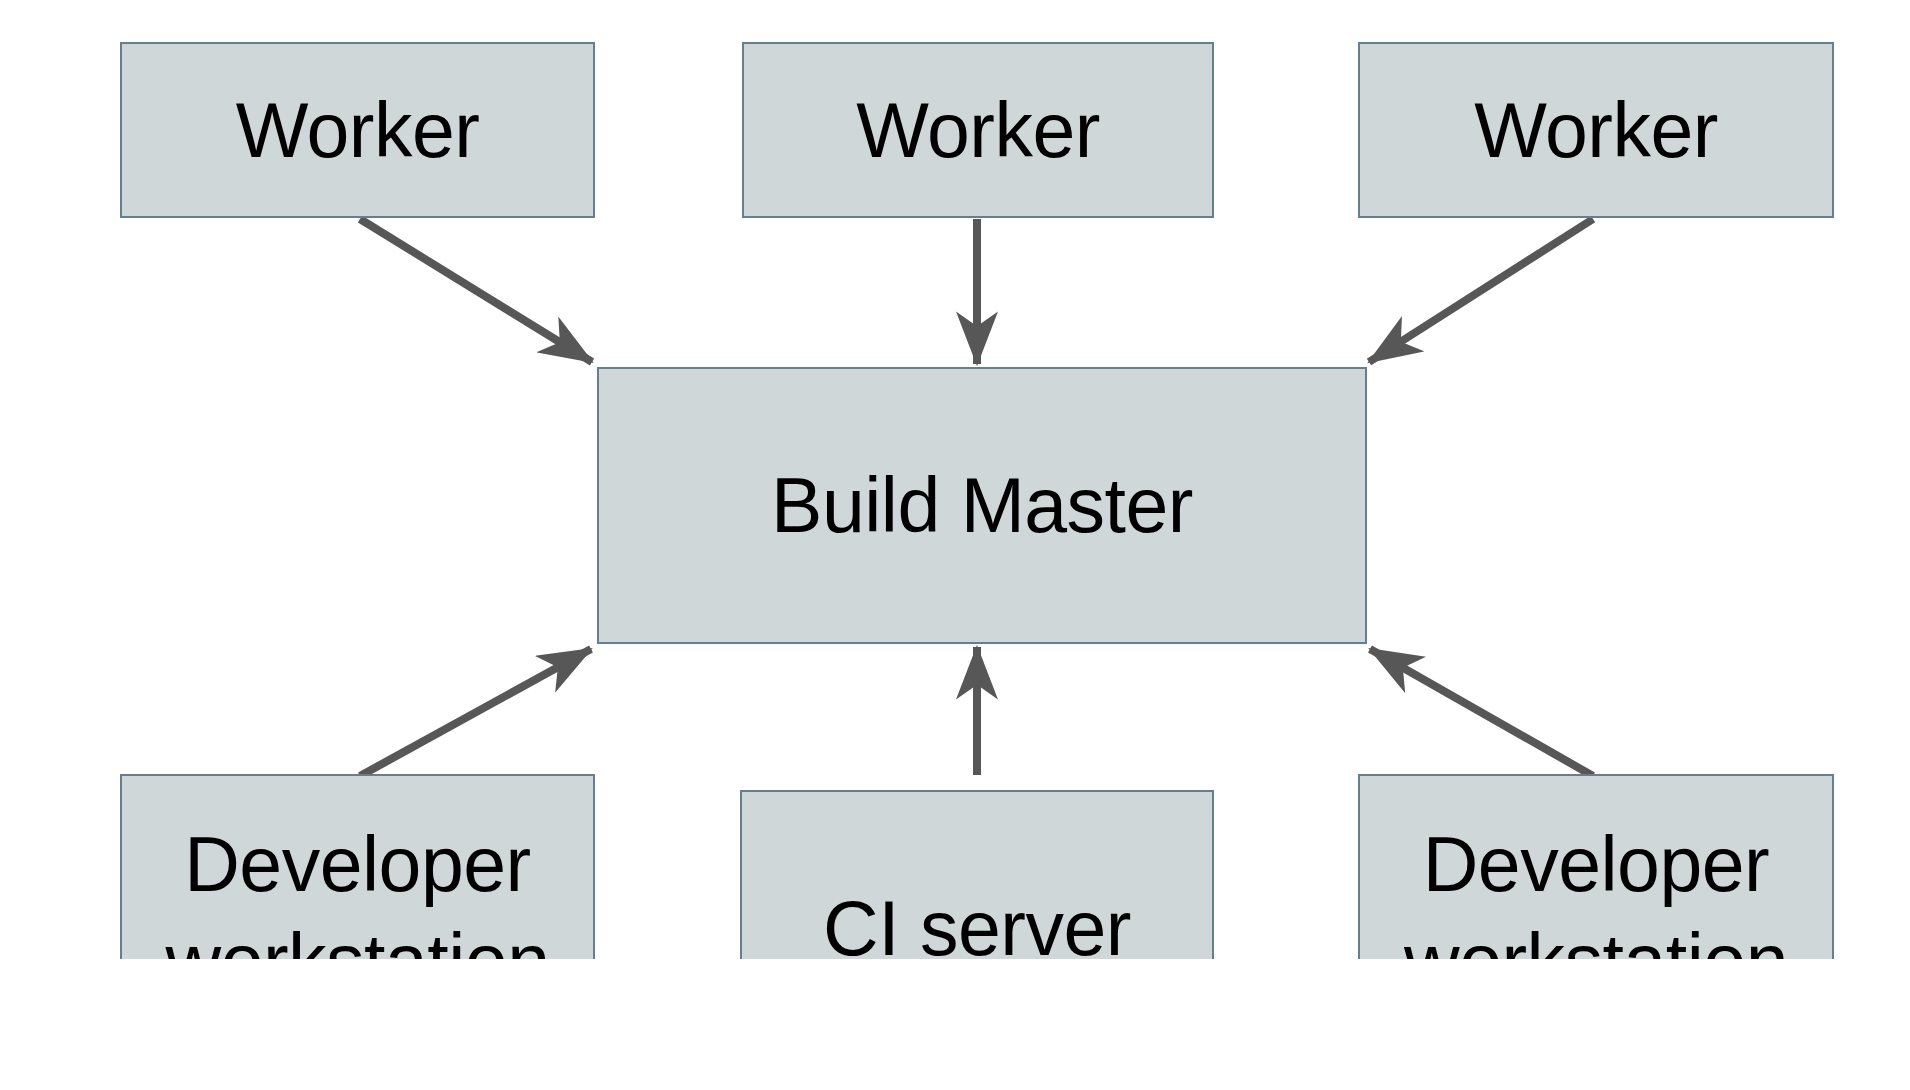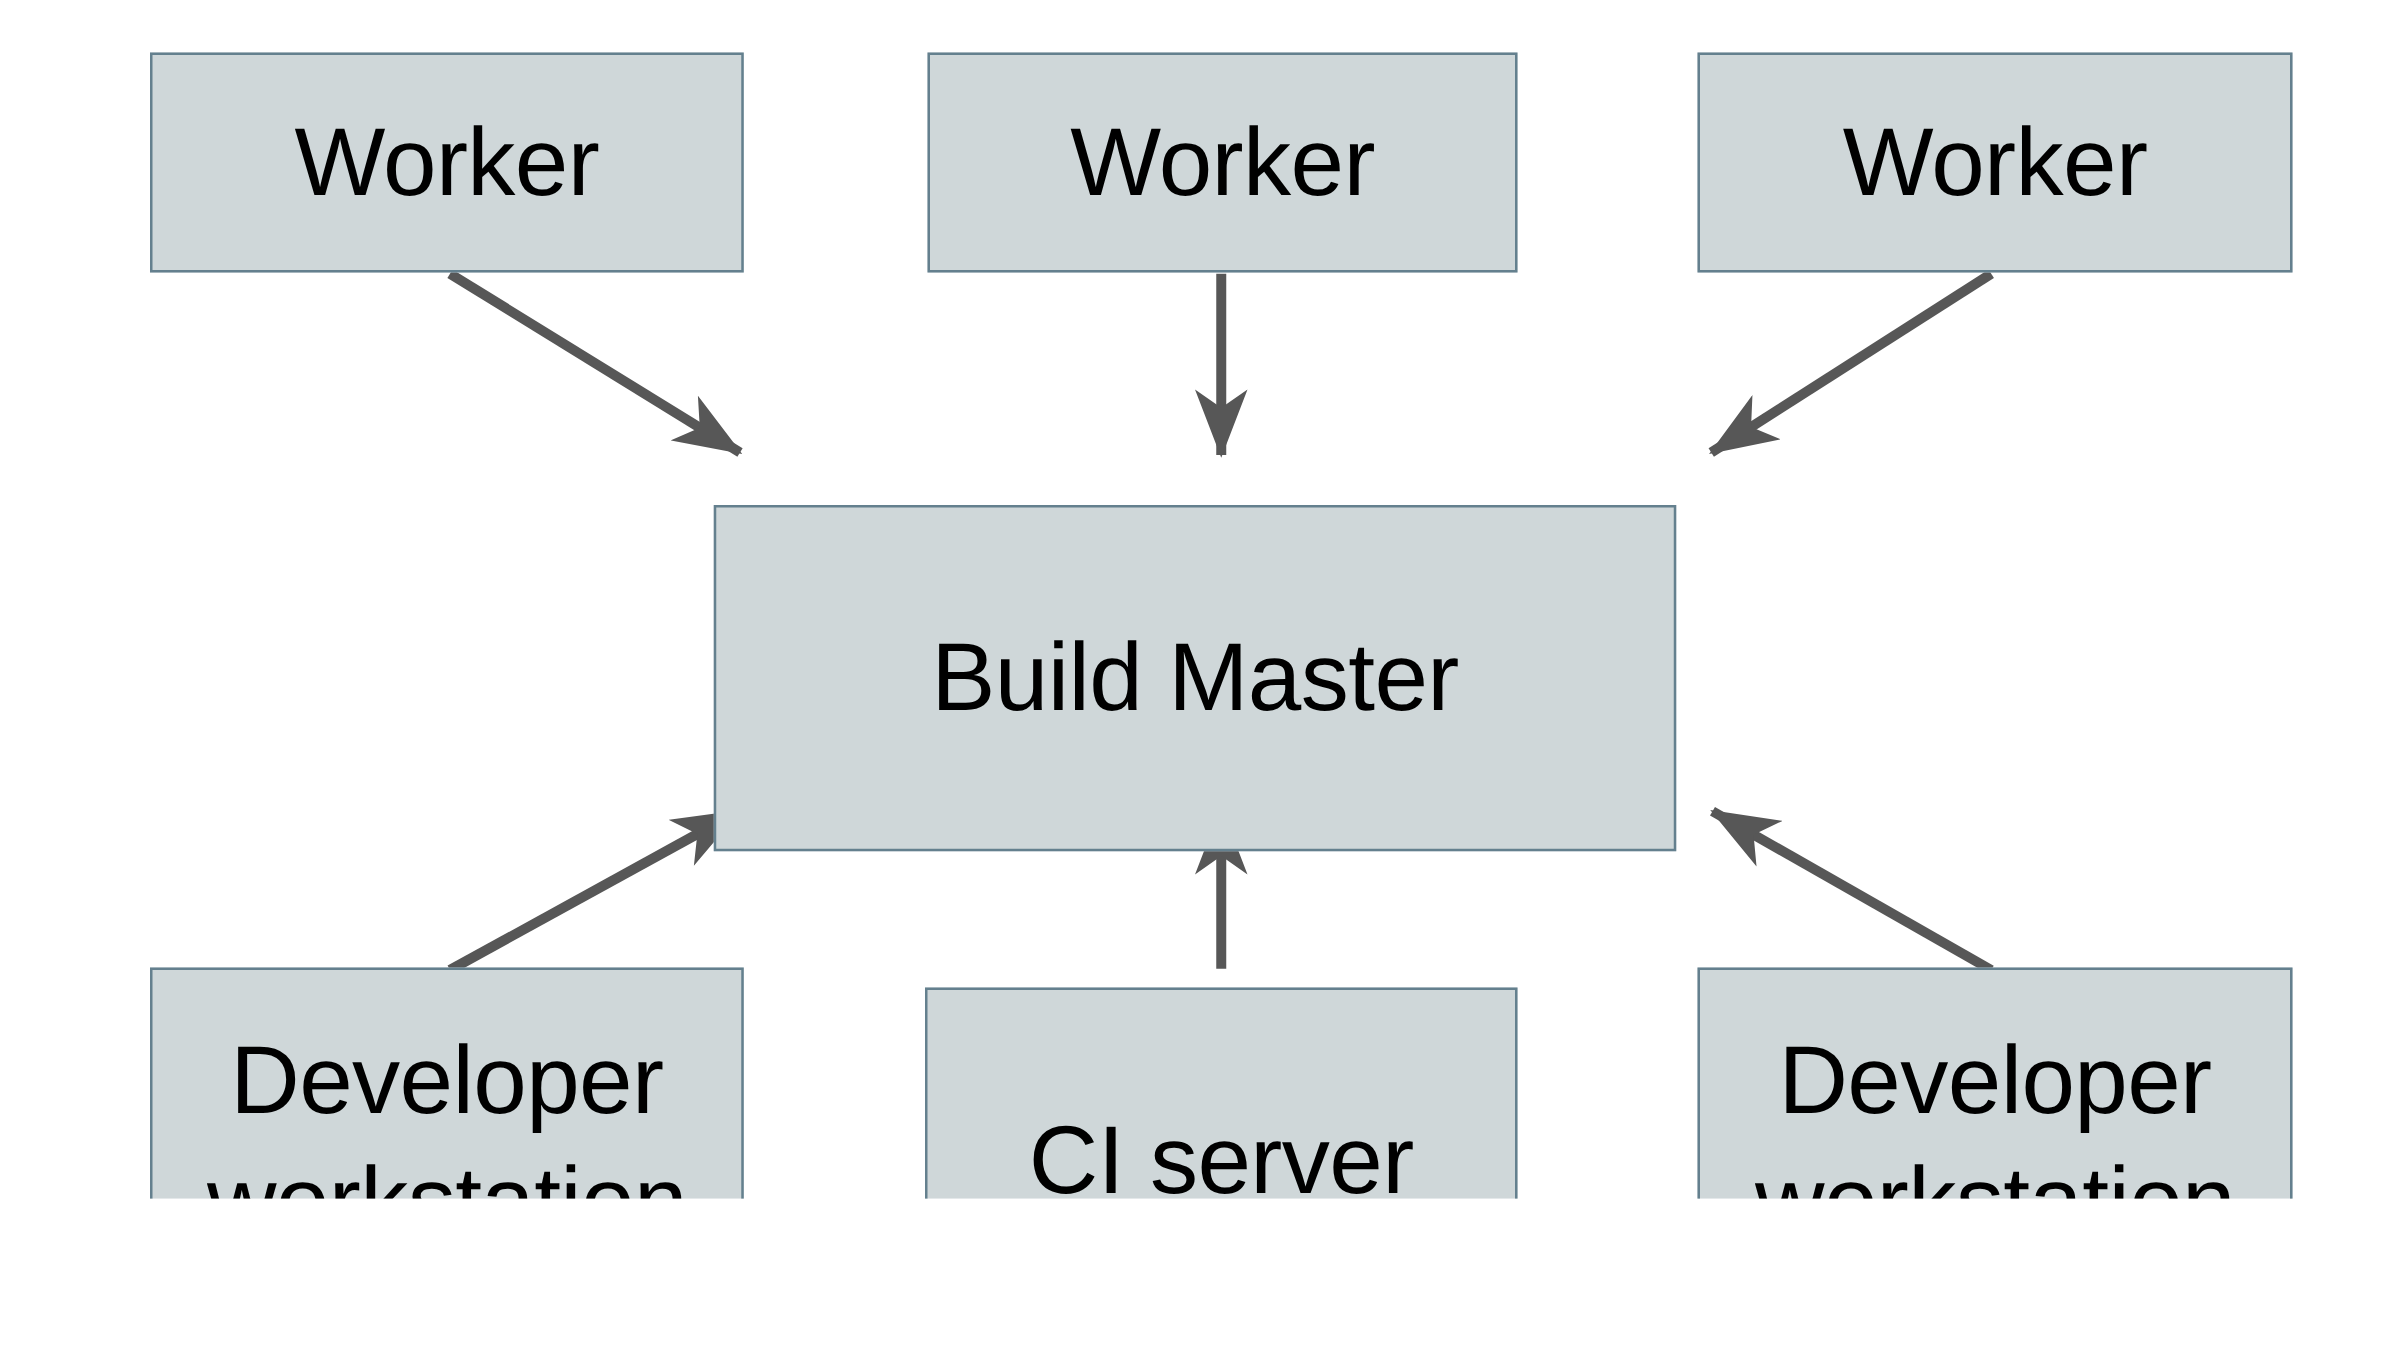--- a/index.html
+++ b/index.html
@@ -41,21 +41,21 @@
     text-align: center;
     color: var(--text-color);
     font-size: 77px;
     line-height: 97px;
     letter-spacing: -0.5px;
   }
   .node .node-label { display: block; padding: 0 10px; }
   .node-worker-left   { left: 120px;  top: 42px;  width: 475px; height: 176px; }
   .node-worker-center { left: 742px;  top: 42px;  width: 472px; height: 176px; }
   .node-worker-right  { left: 1358px; top: 42px;  width: 476px; height: 176px; }
-  .node-build-master  { left: 571px;  top: 367px; width: 770px; height: 277px; margin-top: 37px; }
+  .node-build-master  { left: 597px;  top: 367px; width: 770px; height: 277px; }
   .node-dev-left      { left: 120px;  top: 774px; width: 475px; height: 277px; }
   .node-ci-server     { left: 740px;  top: 774px; width: 474px; height: 277px; margin-top: 16px; }
   .node-dev-right     { left: 1358px; top: 774px; width: 476px; height: 277px; }
 </style>
 </head>
 <body>
 
 <div class="canvas">
 
   <svg class="edges-layer" viewBox="0 0 1910 1090" xmlns="http://www.w3.org/2000/svg">

